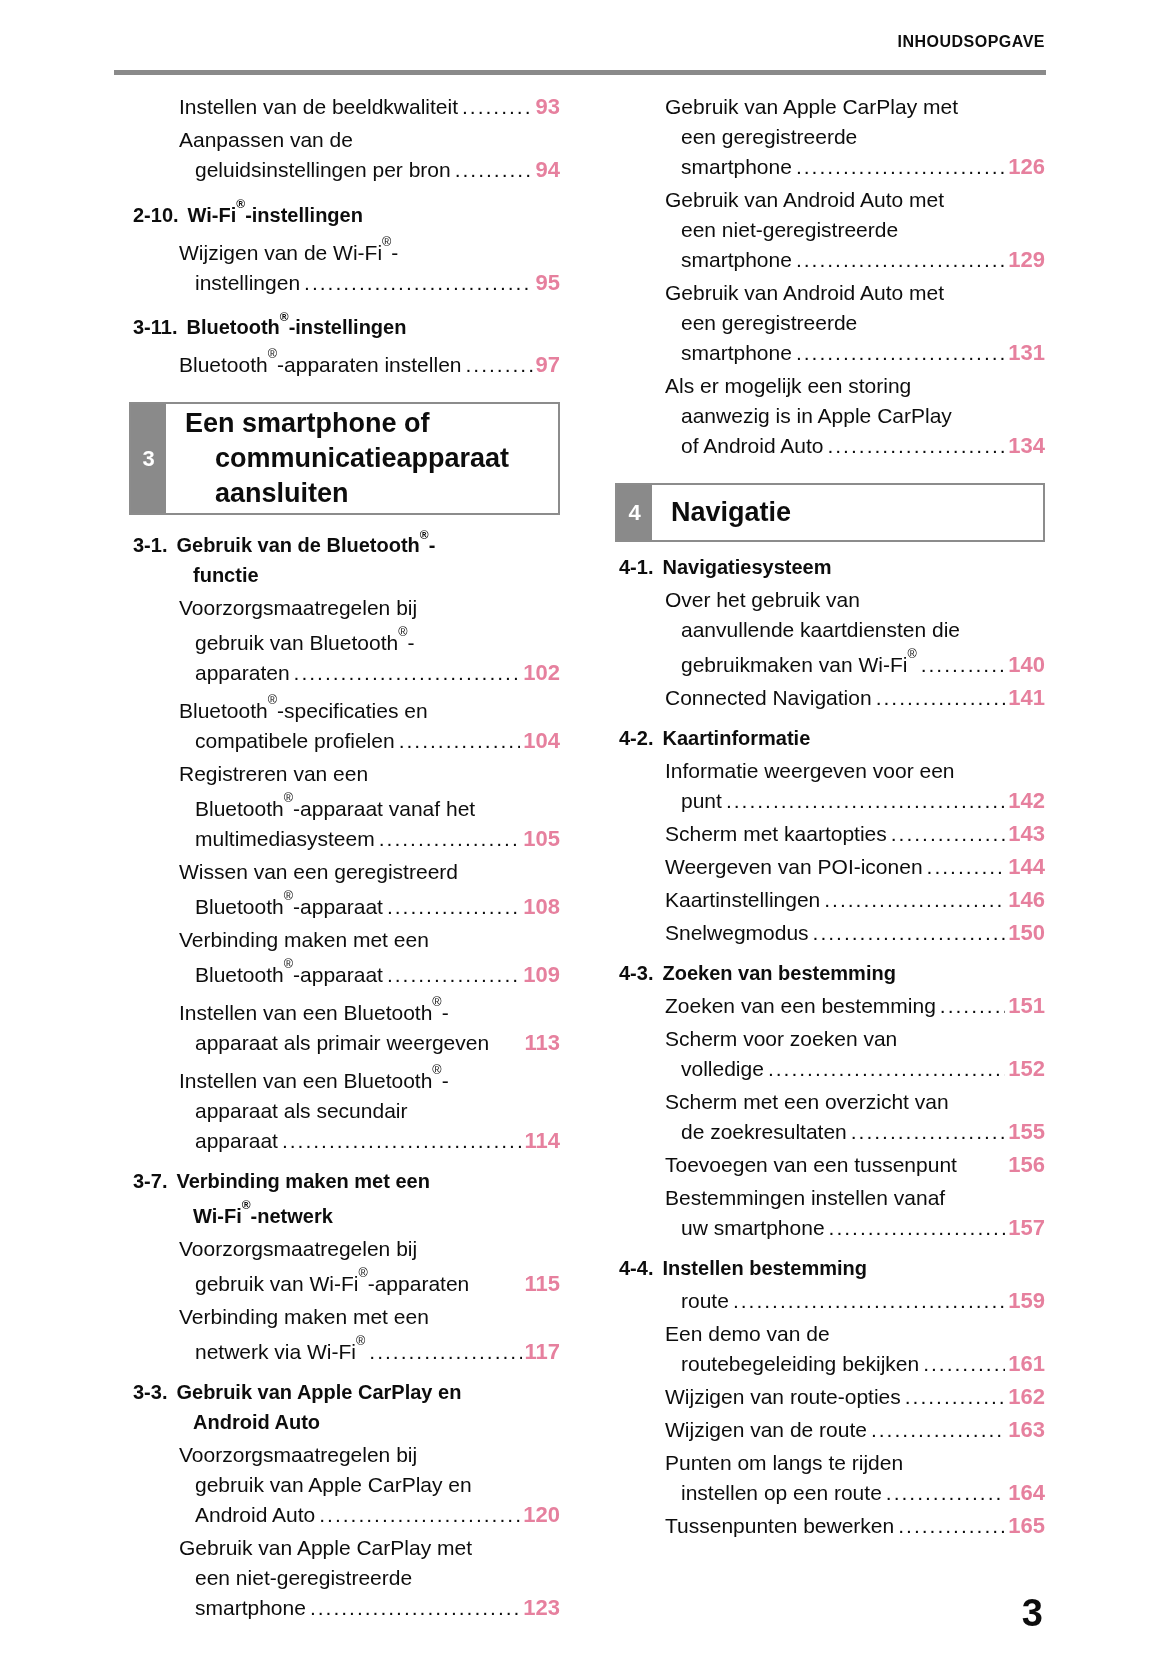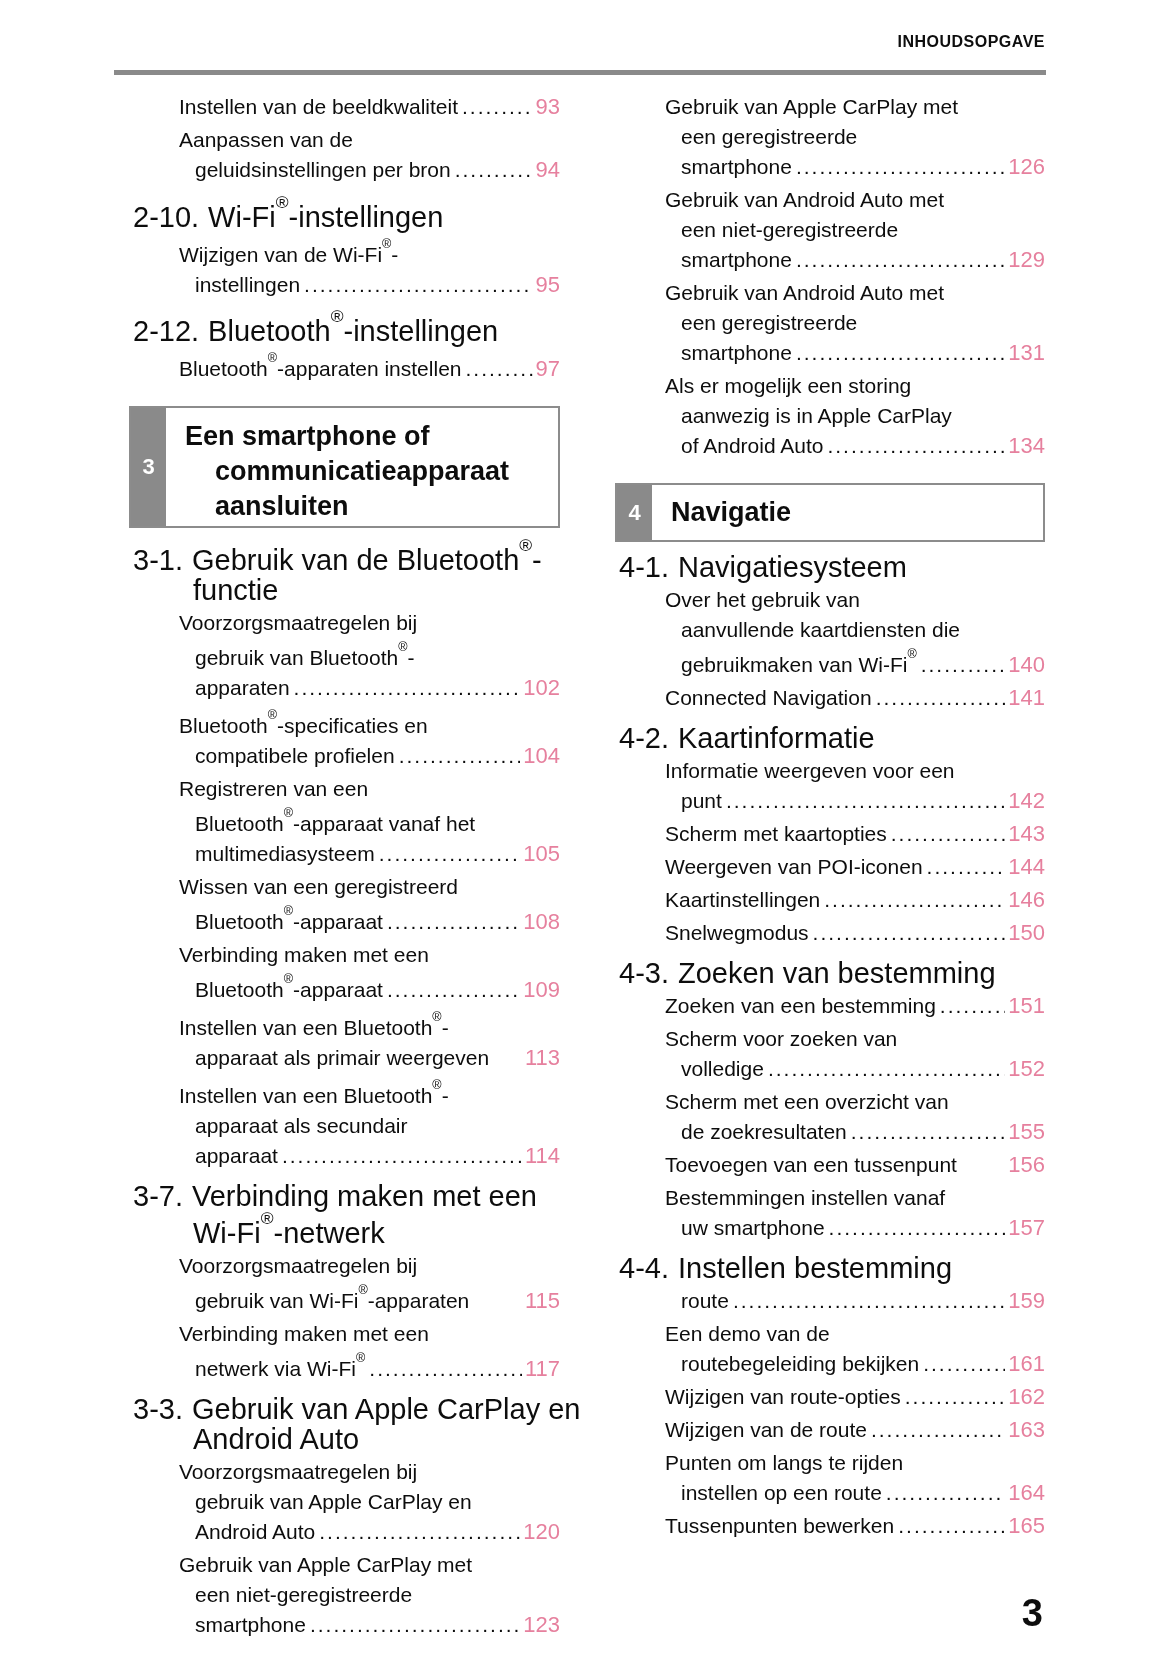--- a/index.html
+++ b/index.html
@@ -61,29 +61,29 @@
     margin:0 3px 0 4px;
     min-width:0;
   }
   .leader::after{
     content:"..........................................................................................";
     letter-spacing:2px;
   }
   .leader.nodots::after{content:"";}
   .pg{
     flex:0 0 auto;
-    font-weight:normal;
+    font-weight:bold;
     color:var(--pink);
     font-size:22px;
   }
 
   .section{
     margin:10px 0 3px;
-    font-weight:normal;
-    font-size:29px;
+    font-weight:bold;
+    font-size:20px;
   }
   .section .line{padding-left:4px;}
   .section .line.cont{padding-left:64px;}
   .section .num{margin-right:9px;}
 
   .chapter{
     display:flex;
     border:2px solid #8c8c8c;
     margin:22px 0 6px;
     background:#ffffff;
@@ -96,21 +96,21 @@
     font-size:22px;
     display:flex;
     align-items:center;
     justify-content:center;
     border-right:2px solid #ffffff;
   }
   .chapter .body{
     flex:1 1 auto;
     font-weight:bold;
     font-size:27px;
-    padding:11px 6px 2px 17px;
+    padding:2px 6px 2px 17px;
   }
   .chapter .body.single{padding-top:10px;padding-bottom:10px;}
   .chapter .body .line{
     line-height:35px;
     padding-left:0;
   }
   .chapter .body .line.cont{padding-left:30px;}
 
   .reg{
     font-size:0.6em;
@@ -152,21 +152,21 @@
       </div>
       <div class="entry">
         <div class="line">Wijzigen van de Wi-Fi<sup class="reg">®</sup>-</div>
         <div class="line cont lastline">
           <span class="t">instellingen</span>
           <span class="leader"></span>
           <span class="pg">95</span>
         </div>
       </div>
       <div class="section">
-        <div class="line first"><span class="num">2-12.</span><span class="st">Bluetooth<sup class="reg">®</sup>-instellingen</span></div>
+        <div class="line first"><span class="num">3-11.</span><span class="st">Bluetooth<sup class="reg">®</sup>-instellingen</span></div>
       </div>
       <div class="entry">
         <div class="line lastline">
           <span class="t">Bluetooth<sup class="reg">®</sup>-apparaten instellen</span>
           <span class="leader"></span>
           <span class="pg">97</span>
         </div>
       </div>
       <div class="chapter">
         <div class="tab">3</div>

